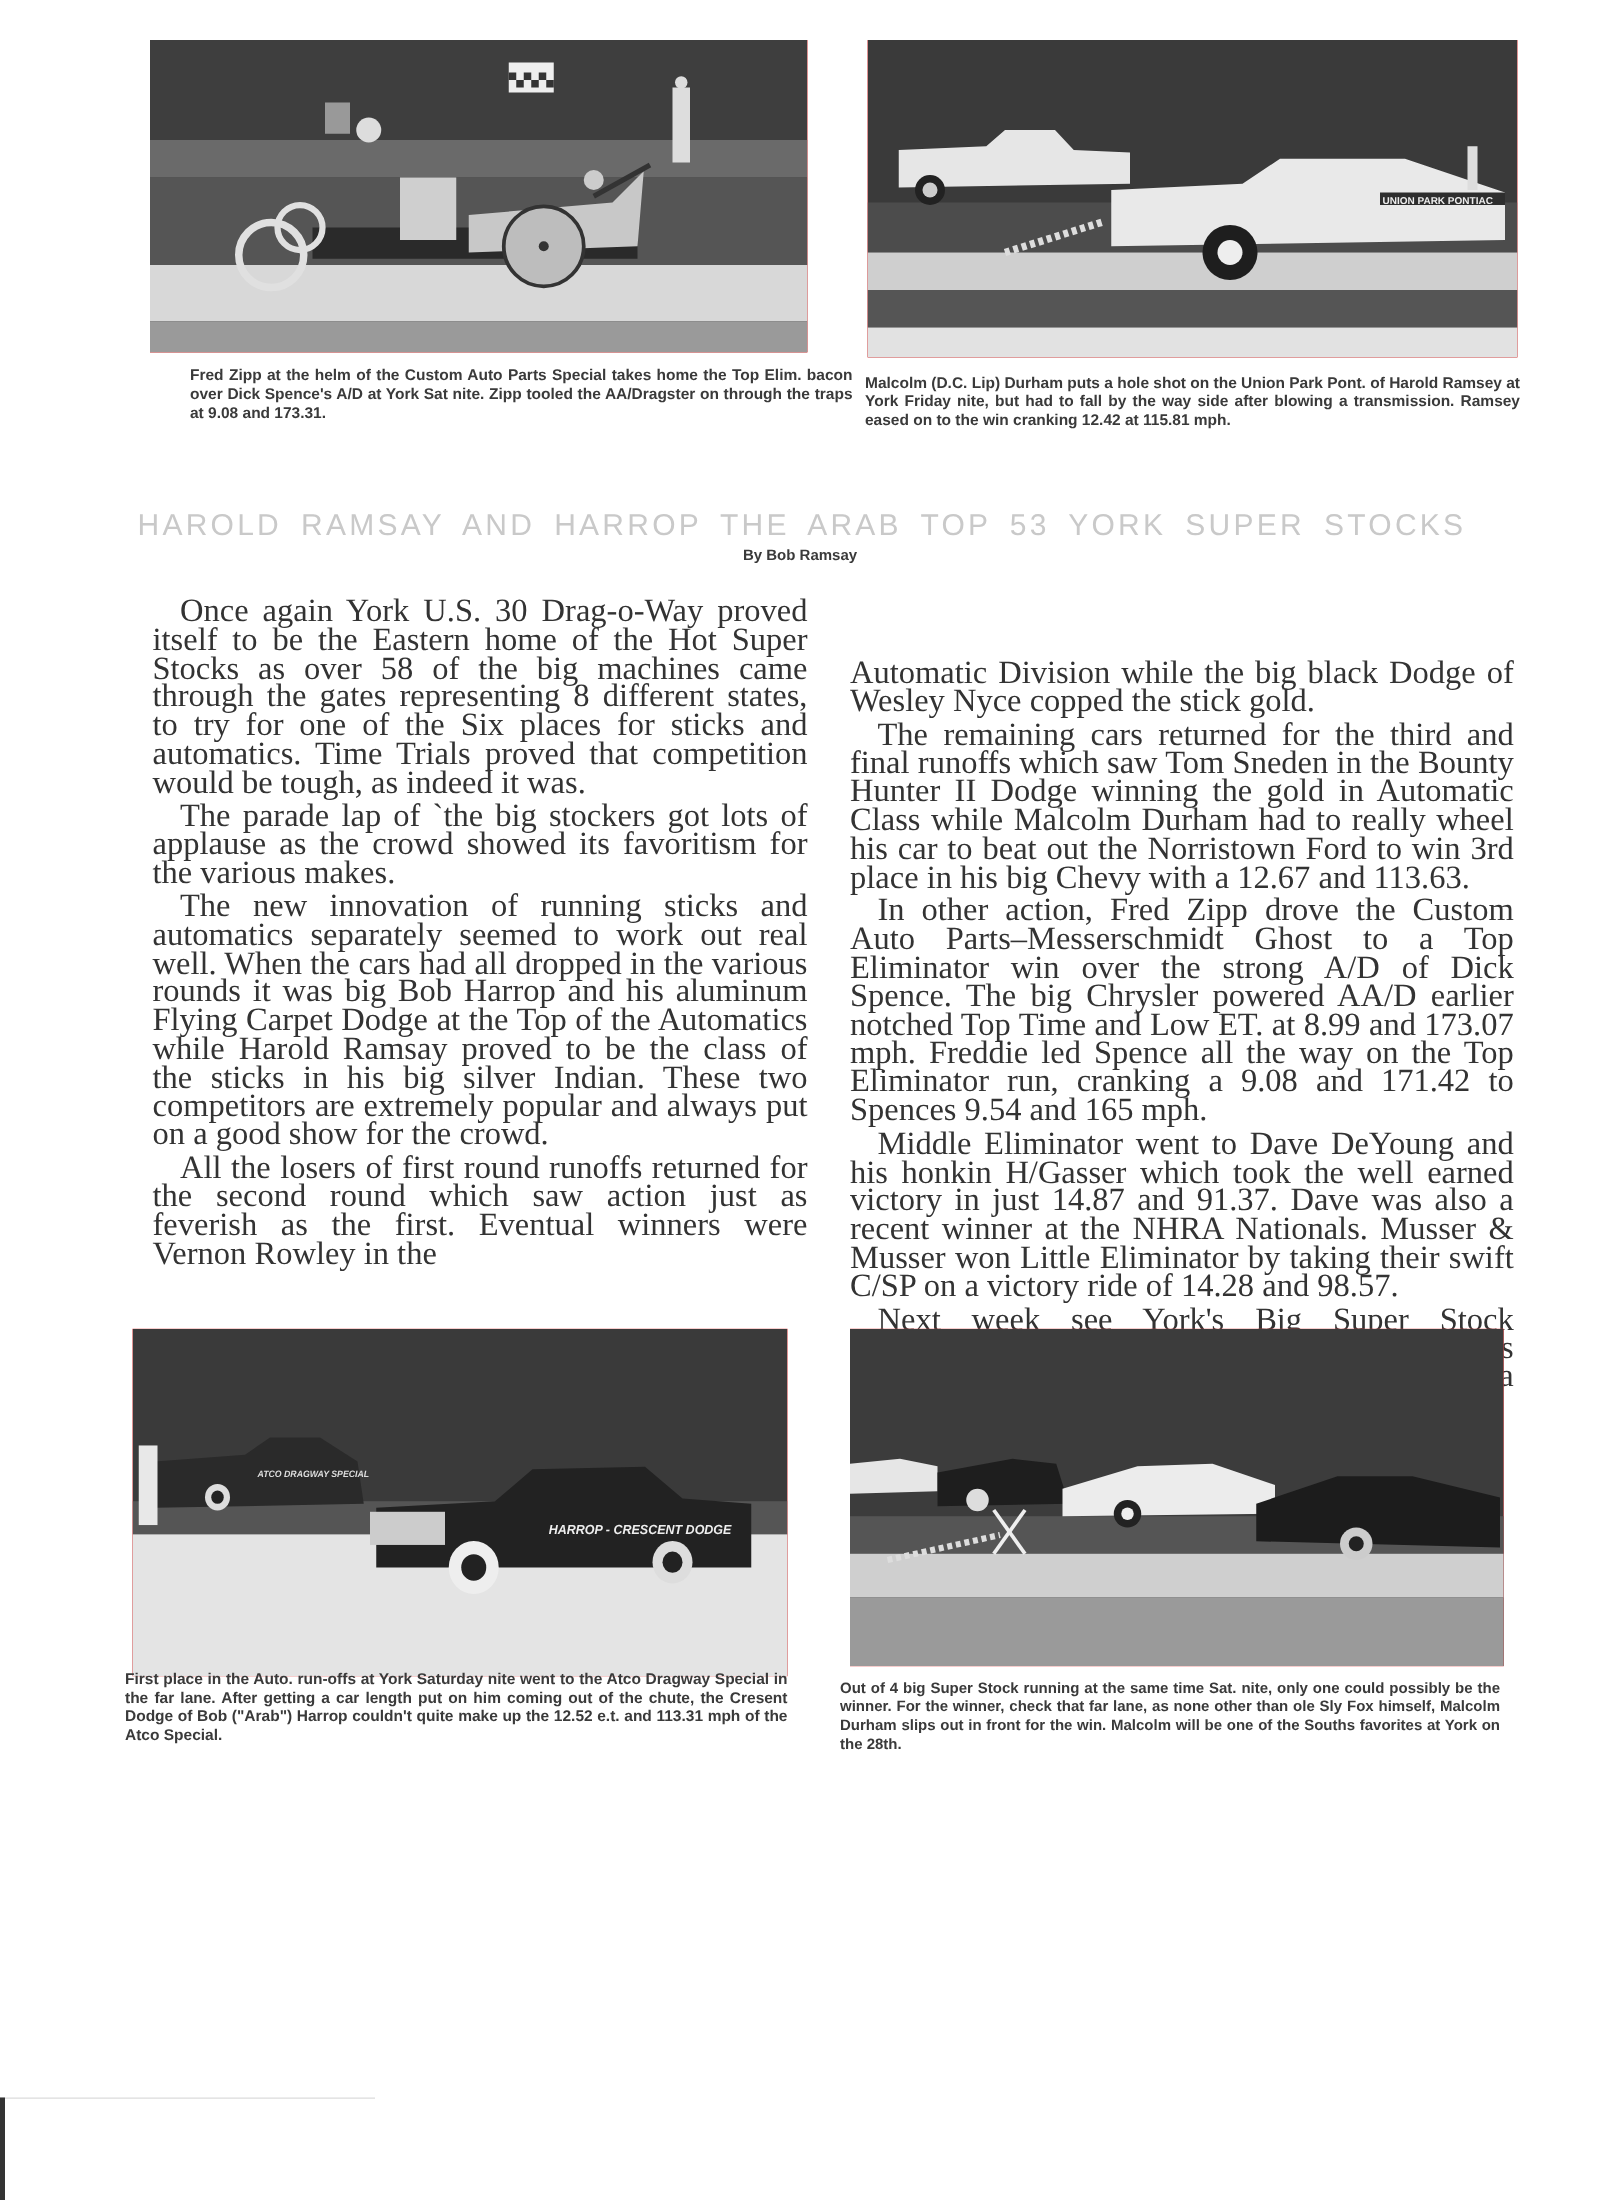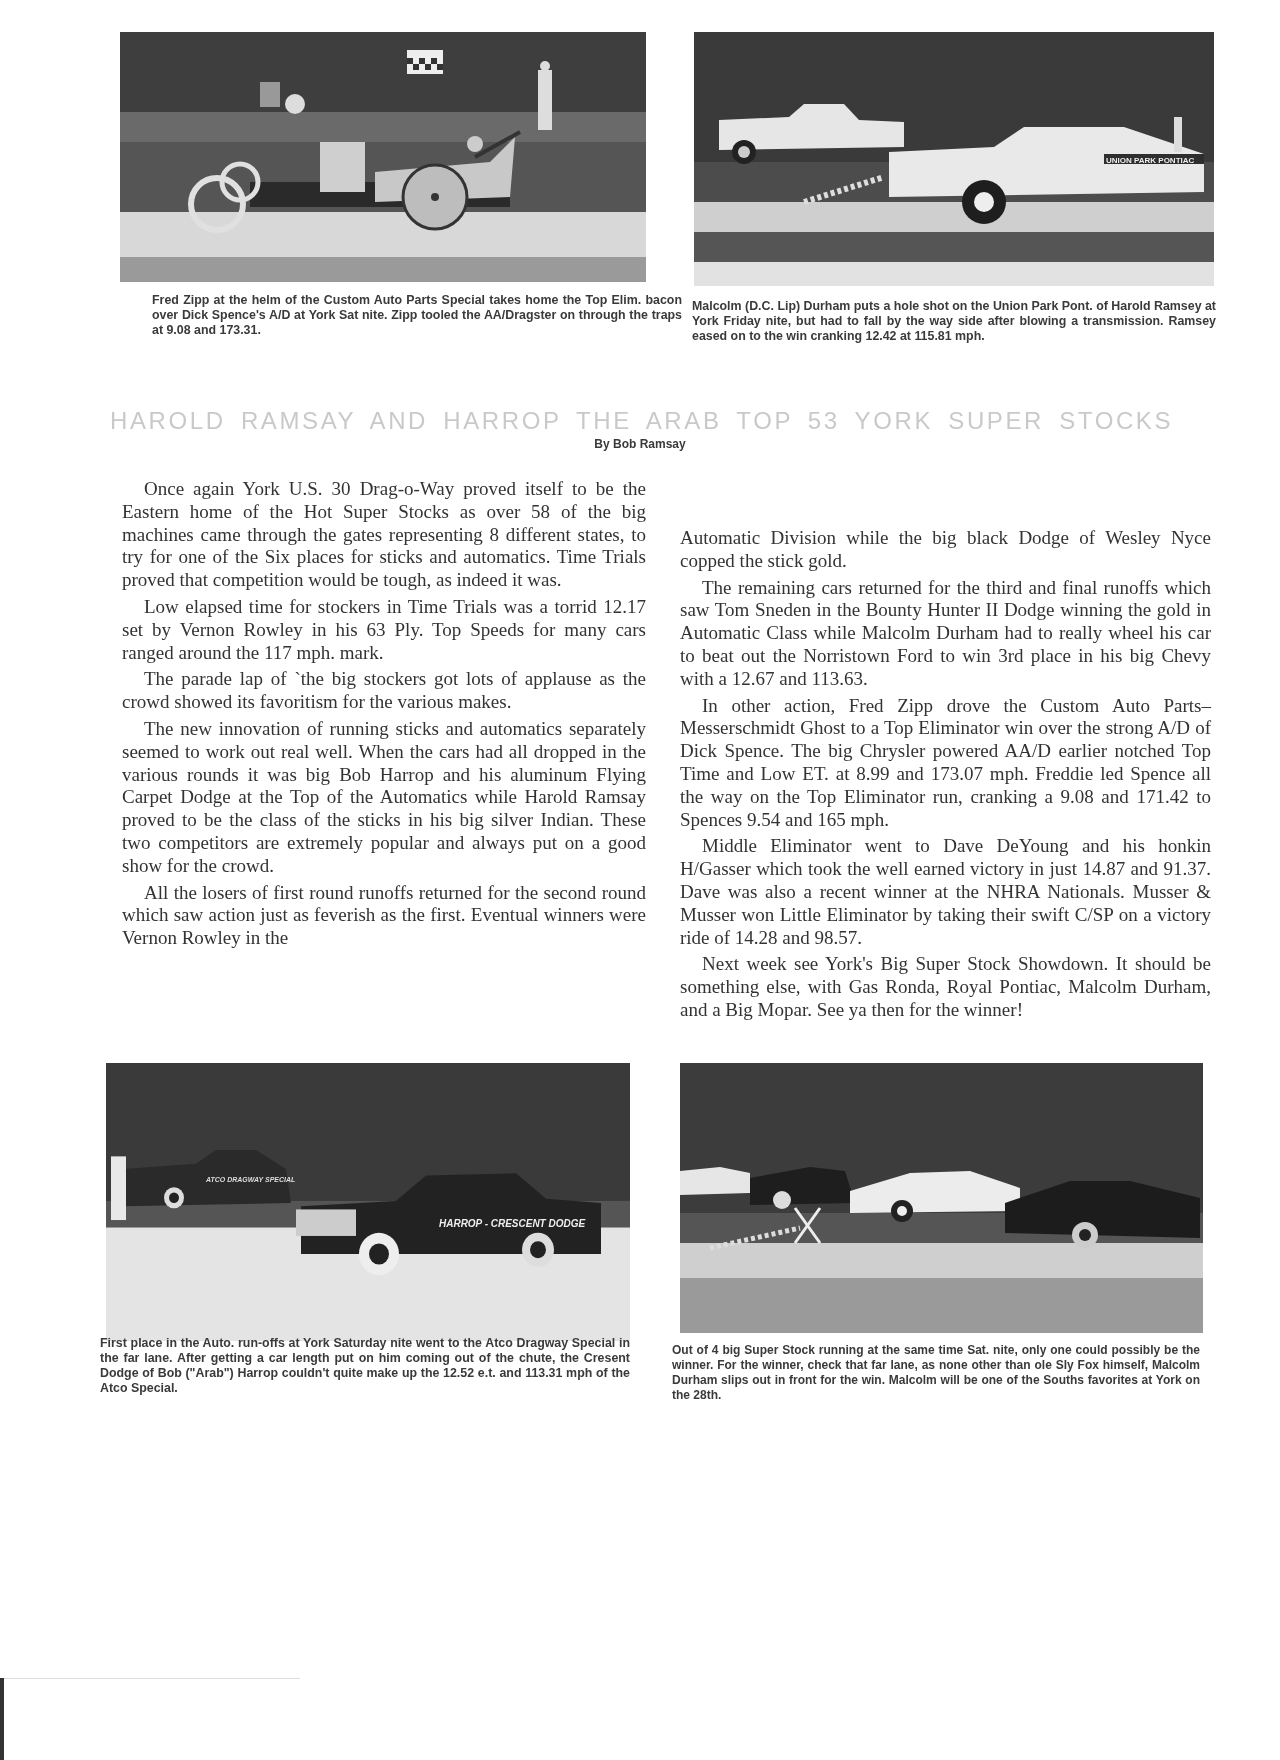--- a/index.html
+++ b/index.html
@@ -34,21 +34,21 @@
   }
   .byline {
     position: absolute; left: 0; width: 1280px; top: 437px;
     text-align: center;
     font-family: "Liberation Sans", sans-serif;
     font-weight: bold; font-size: 12px; color: #3a3a3a;
   }
   .col {
     position: absolute;
     font-family: "Liberation Serif", serif;
-    font-size: 19px; line-height: 22.8px;
+    font-size: 26px; line-height: 22.8px;
     color: #333;
     text-align: justify;
   }
   .col p { margin: 0 0 4px 0; text-indent: 22px; }
   .col p.cont { text-indent: 0; }
   .scan-edge {
     position: absolute; left: 0; top: 1678px; width: 300px; height: 1px;
     background: #dcdcdc;
   }
   .scan-bar {
@@ -111,21 +111,20 @@
     <rect x="480" y="85" width="8" height="35" fill="#ddd"></rect>
   </svg>
 </div>
 <div class="caption" style="left:692px; top:299px; width:524px;">Malcolm (D.C. Lip) Durham puts a hole shot on the Union Park Pont. of Harold Ramsey at York Friday nite, but had to fall by the way side after blowing a transmission. Ramsey eased on to the win cranking 12.42 at 115.81 mph.</div>
 
 <div class="headline">HAROLD RAMSAY AND HARROP THE ARAB TOP 53 YORK SUPER STOCKS</div>
 <div class="byline">By Bob Ramsay</div>
 
 <div class="col" style="left:122px; top:478px; width:524px;">
   <p>Once again York U.S. 30 Drag-o-Way proved itself to be the Eastern home of the Hot Super Stocks as over 58 of the big machines came through the gates representing 8 different states, to try for one of the Six places for sticks and automatics. Time Trials proved that competition would be tough, as indeed it was.</p>
-  <p>Low elapsed time for stockers in Time Trials was a torrid 12.17 set by Vernon Rowley in his 63 Ply. Top Speeds for many cars ranged around the 117 mph. mark.</p>
   <p>The parade lap of `the big stockers got lots of applause as the crowd showed its favoritism for the various makes.</p>
   <p>The new innovation of running sticks and automatics separately seemed to work out real well. When the cars had all dropped in the various rounds it was big Bob Harrop and his aluminum Flying Carpet Dodge at the Top of the Automatics while Harold Ramsay proved to be the class of the sticks in his big silver Indian. These two competitors are extremely popular and always put on a good show for the crowd.</p>
   <p>All the losers of first round runoffs returned for the second round which saw action just as feverish as the first. Eventual winners were Vernon Rowley in the</p>
 </div>
 
 <div class="col" style="left:680px; top:483px; width:531px;margin-top:44px;">
   <p class="cont">Automatic Division while the big black Dodge of Wesley Nyce copped the stick gold.</p>
   <p>The remaining cars returned for the third and final runoffs which saw Tom Sneden in the Bounty Hunter II Dodge winning the gold in Automatic Class while Malcolm Durham had to really wheel his car to beat out the Norristown Ford to win 3rd place in his big Chevy with a 12.67 and 113.63.</p>
   <p>In other action, Fred Zipp drove the Custom Auto Parts–Messerschmidt Ghost to a Top Eliminator win over the strong A/D of Dick Spence. The big Chrysler powered AA/D earlier notched Top Time and Low ET. at 8.99 and 173.07 mph. Freddie led Spence all the way on the Top Eliminator run, cranking a 9.08 and 171.42 to Spences 9.54 and 165 mph.</p>
   <p>Middle Eliminator went to Dave DeYoung and his honkin H/Gasser which took the well earned victory in just 14.87 and 91.37. Dave was also a recent winner at the NHRA Nationals. Musser &amp; Musser won Little Eliminator by taking their swift C/SP on a victory ride of 14.28 and 98.57.</p>

